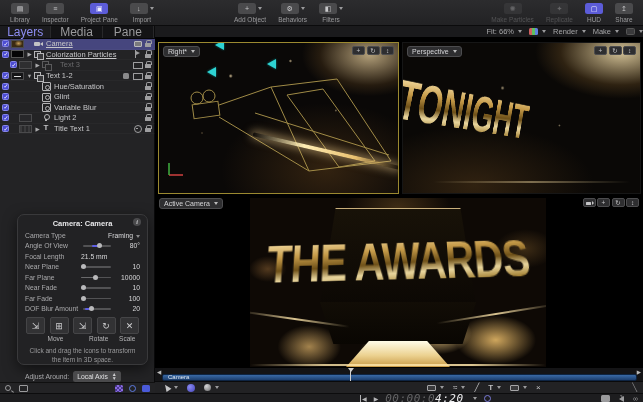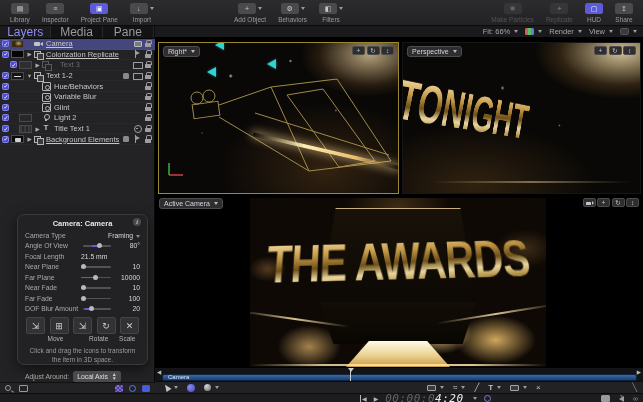--- a/index.html
+++ b/index.html
@@ -115,21 +115,21 @@
   .panel-ic { width:9px; height:7px; border:1px solid #9a9a9c; border-radius:1px; margin-left:8px;}
   .ft-toggles { margin-left:auto; display:flex; gap:6px; }
   .tgl { width:8px; height:7px; border-radius:1.5px; }
   .tgl.checker { background:repeating-conic-gradient(#8a6ae0 0 25%, #4a3a90 0 50%) 0 0/4px 4px; }
   .tgl.ring { background:transparent; border:1.5px solid #5c7ae0; border-radius:50%; width:7px; height:7px;}
   .tgl.solid { background:#4a5ad8; }
 
   
   .canvas-col { position:absolute; left:155px; top:26px; width:488px; height:376px; background:#000; }
   .fit-bar { position:absolute; left:0; top:0; width:488px; height:12px; background:#1a1a1c;
-    display:flex; align-items:center; justify-content:flex-end; gap:7px; padding-right:6px;
+    display:flex; align-items:center; justify-content:flex-end; gap:7px; 
     font-size:7.5px; color:#a5a5a7; border-bottom:1px solid #000; }
   .fb-item { display:flex; align-items:center; gap:2px; }
   .fb-ico.channels { width:9px; height:7px; border-radius:1.5px;
     background:linear-gradient(90deg,#d06060 0 33%,#60c060 33% 66%,#6080e0 66% 100%); }
   .fb-ico.layout { width:9px; height:7px; border-radius:1.5px; background:#3a3a3c; border:1px solid #555; }
 
   .viewports { position:absolute; left:0; top:12px; width:488px; height:356px; background:#000; }
   .vp { position:absolute; overflow:hidden; background:#0b0908; }
   .vp-side { left:3px; top:4px; width:241px; height:152px; border:1px solid #9b8930; }
   .vp-persp { left:247px; top:4px; width:239px; height:152px; border:1px solid #161616; }
@@ -342,21 +342,21 @@
           <div class="isolate-badge"></div>
           <div class="ricons">
             <div class="ri lock"></div>
           </div>
         </div>
         <div class="lrow">
           <div class="chk"></div>
           <div class="thumb dark"></div>
           <div class="disc">▶</div>
           <div class="licon group"></div>
-          <div class="llabel und">Colorization Replicate</div>
+          <div class="llabel und">Colorization Particles</div>
           <div class="ricons">
             <div class="ri flag"></div>
             <div class="ri lock"></div>
           </div>
         </div>
         <div class="lrow dim">
           <div class="chk"></div>
           <div class="thumb dim"></div>
           <div class="disc">▶</div>
           <div class="licon group"></div>
@@ -377,79 +377,67 @@
             <div class="ri media"></div>
             <div class="ri lock"></div>
           </div>
         </div>
         <div class="lrow">
           <div class="chk"></div>
           <div class="ind2"></div>
           <div class="thumb-spacer"></div>
           <div class="disc"></div>
           <div class="licon filter"></div>
-          <div class="llabel">Hue/Behaviors</div>
+          <div class="llabel">Hue/Saturation</div>
+          <div class="ricons">
+            <div class="ri lock"></div>
+          </div>
+        </div>
+        <div class="lrow">
+          <div class="chk"></div>
+          <div class="ind2"></div>
+          <div class="thumb-spacer"></div>
+          <div class="disc"></div>
+          <div class="licon filter"></div>
+          <div class="llabel">Glint</div>
           <div class="ricons">
             <div class="ri lock"></div>
           </div>
         </div>
         <div class="lrow">
           <div class="chk"></div>
           <div class="ind2"></div>
           <div class="thumb-spacer"></div>
           <div class="disc"></div>
           <div class="licon filter"></div>
           <div class="llabel">Variable Blur</div>
           <div class="ricons">
             <div class="ri lock"></div>
           </div>
         </div>
         <div class="lrow">
           <div class="chk"></div>
           <div class="ind2"></div>
-          <div class="thumb-spacer"></div>
-          <div class="disc"></div>
-          <div class="licon filter"></div>
-          <div class="llabel">Glint</div>
-          <div class="ricons">
-            <div class="ri lock"></div>
-          </div>
-        </div>
-        <div class="lrow">
-          <div class="chk"></div>
-          <div class="ind2"></div>
           <div class="thumb empty"></div>
           <div class="disc"></div>
           <div class="licon light"></div>
           <div class="llabel">Light 2</div>
           <div class="ricons">
             <div class="ri lock"></div>
           </div>
         </div>
         <div class="lrow">
           <div class="chk"></div>
           <div class="ind2"></div>
           <div class="thumb grid"></div>
           <div class="disc">▶</div>
           <div class="licon text"></div>
           <div class="llabel">Title Text 1</div>
           <div class="ricons">
             <div class="ri gear"></div>
-            <div class="ri lock"></div>
-          </div>
-        </div>
-        <div class="lrow">
-          <div class="chk"></div>
-          <div class="thumb bg"></div>
-          <div class="disc">▶</div>
-          <div class="licon group"></div>
-          <div class="llabel und">Background Elements</div>
-          <div class="ricons">
-            <div class="ri badge"></div>
-            <div class="ri flag"></div>
             <div class="ri lock"></div>
           </div>
         </div>
       </div>
 
     <div class="hud">
       <div class="hud-title">
         <span>Camera: Camera</span>
         <span class="hud-info">i</span>
       </div>
@@ -565,21 +553,21 @@
         </span>
       <span class="fb-item">
           <span class="fb-ico channels"></span>
           <span class="tb-caret"></span>
         </span>
       <span class="fb-item">
           <span>Render</span>
           <span class="tb-caret"></span>
         </span>
       <span class="fb-item">
-          <span>View</span>
+          <span>Make</span>
           <span class="tb-caret"></span>
         </span>
       <span class="fb-item">
           <span class="fb-ico layout"></span>
           <span class="tb-caret"></span>
         </span>
     </div>
 
     <div class="viewports">
 

